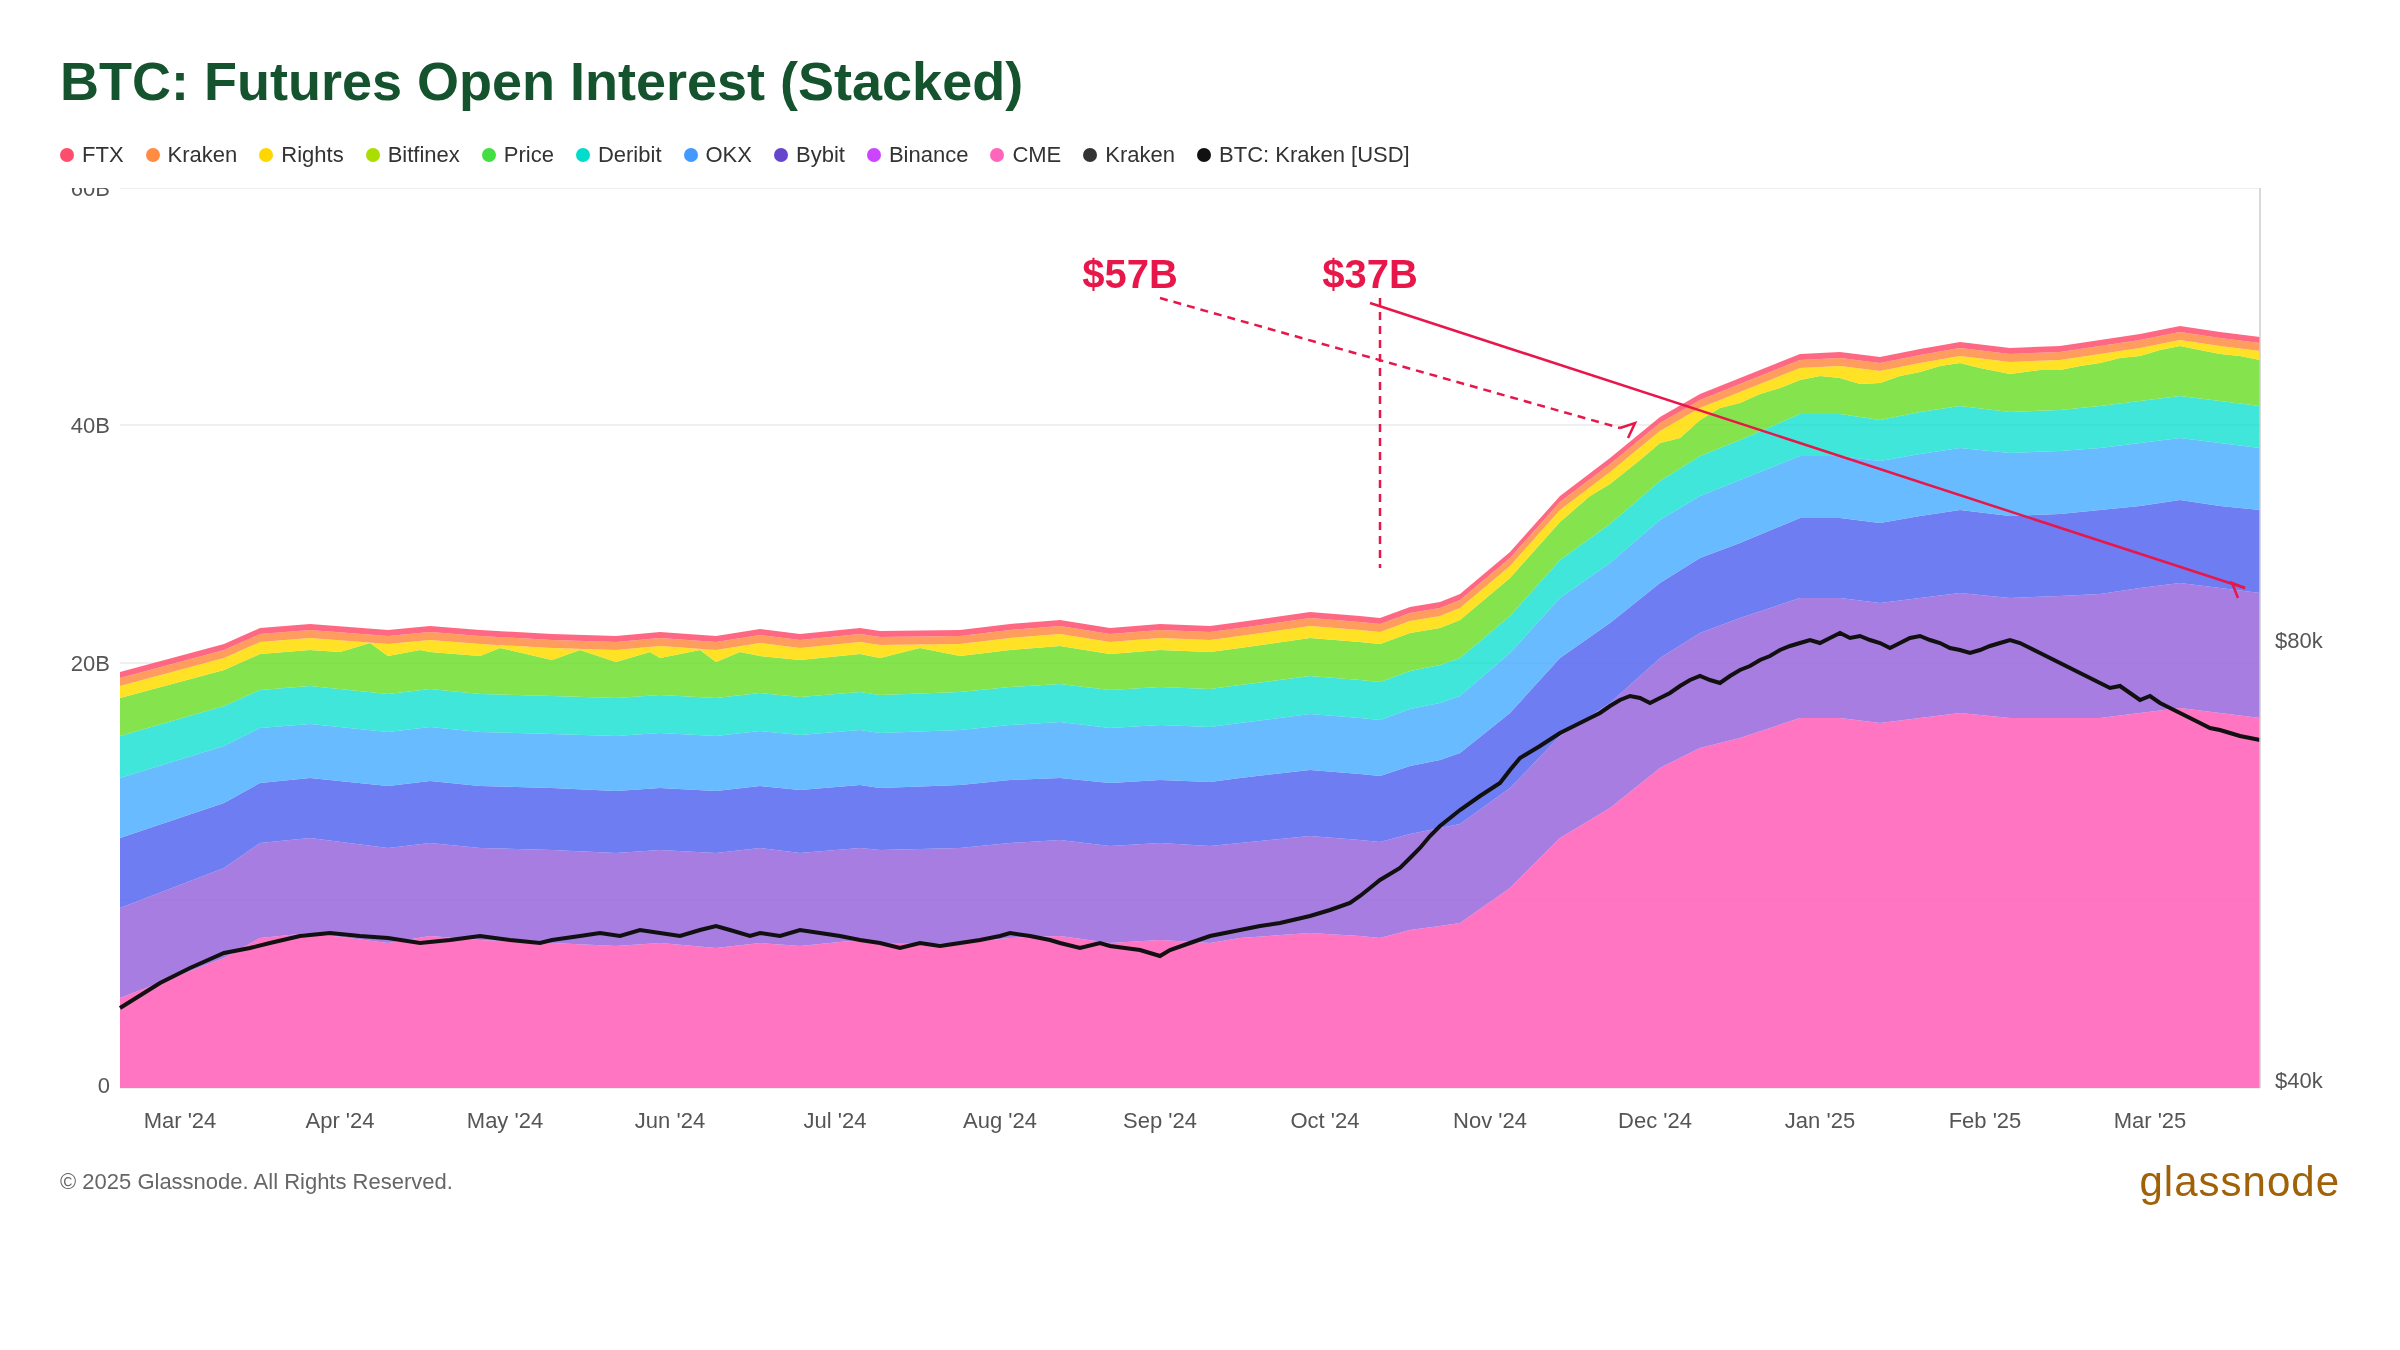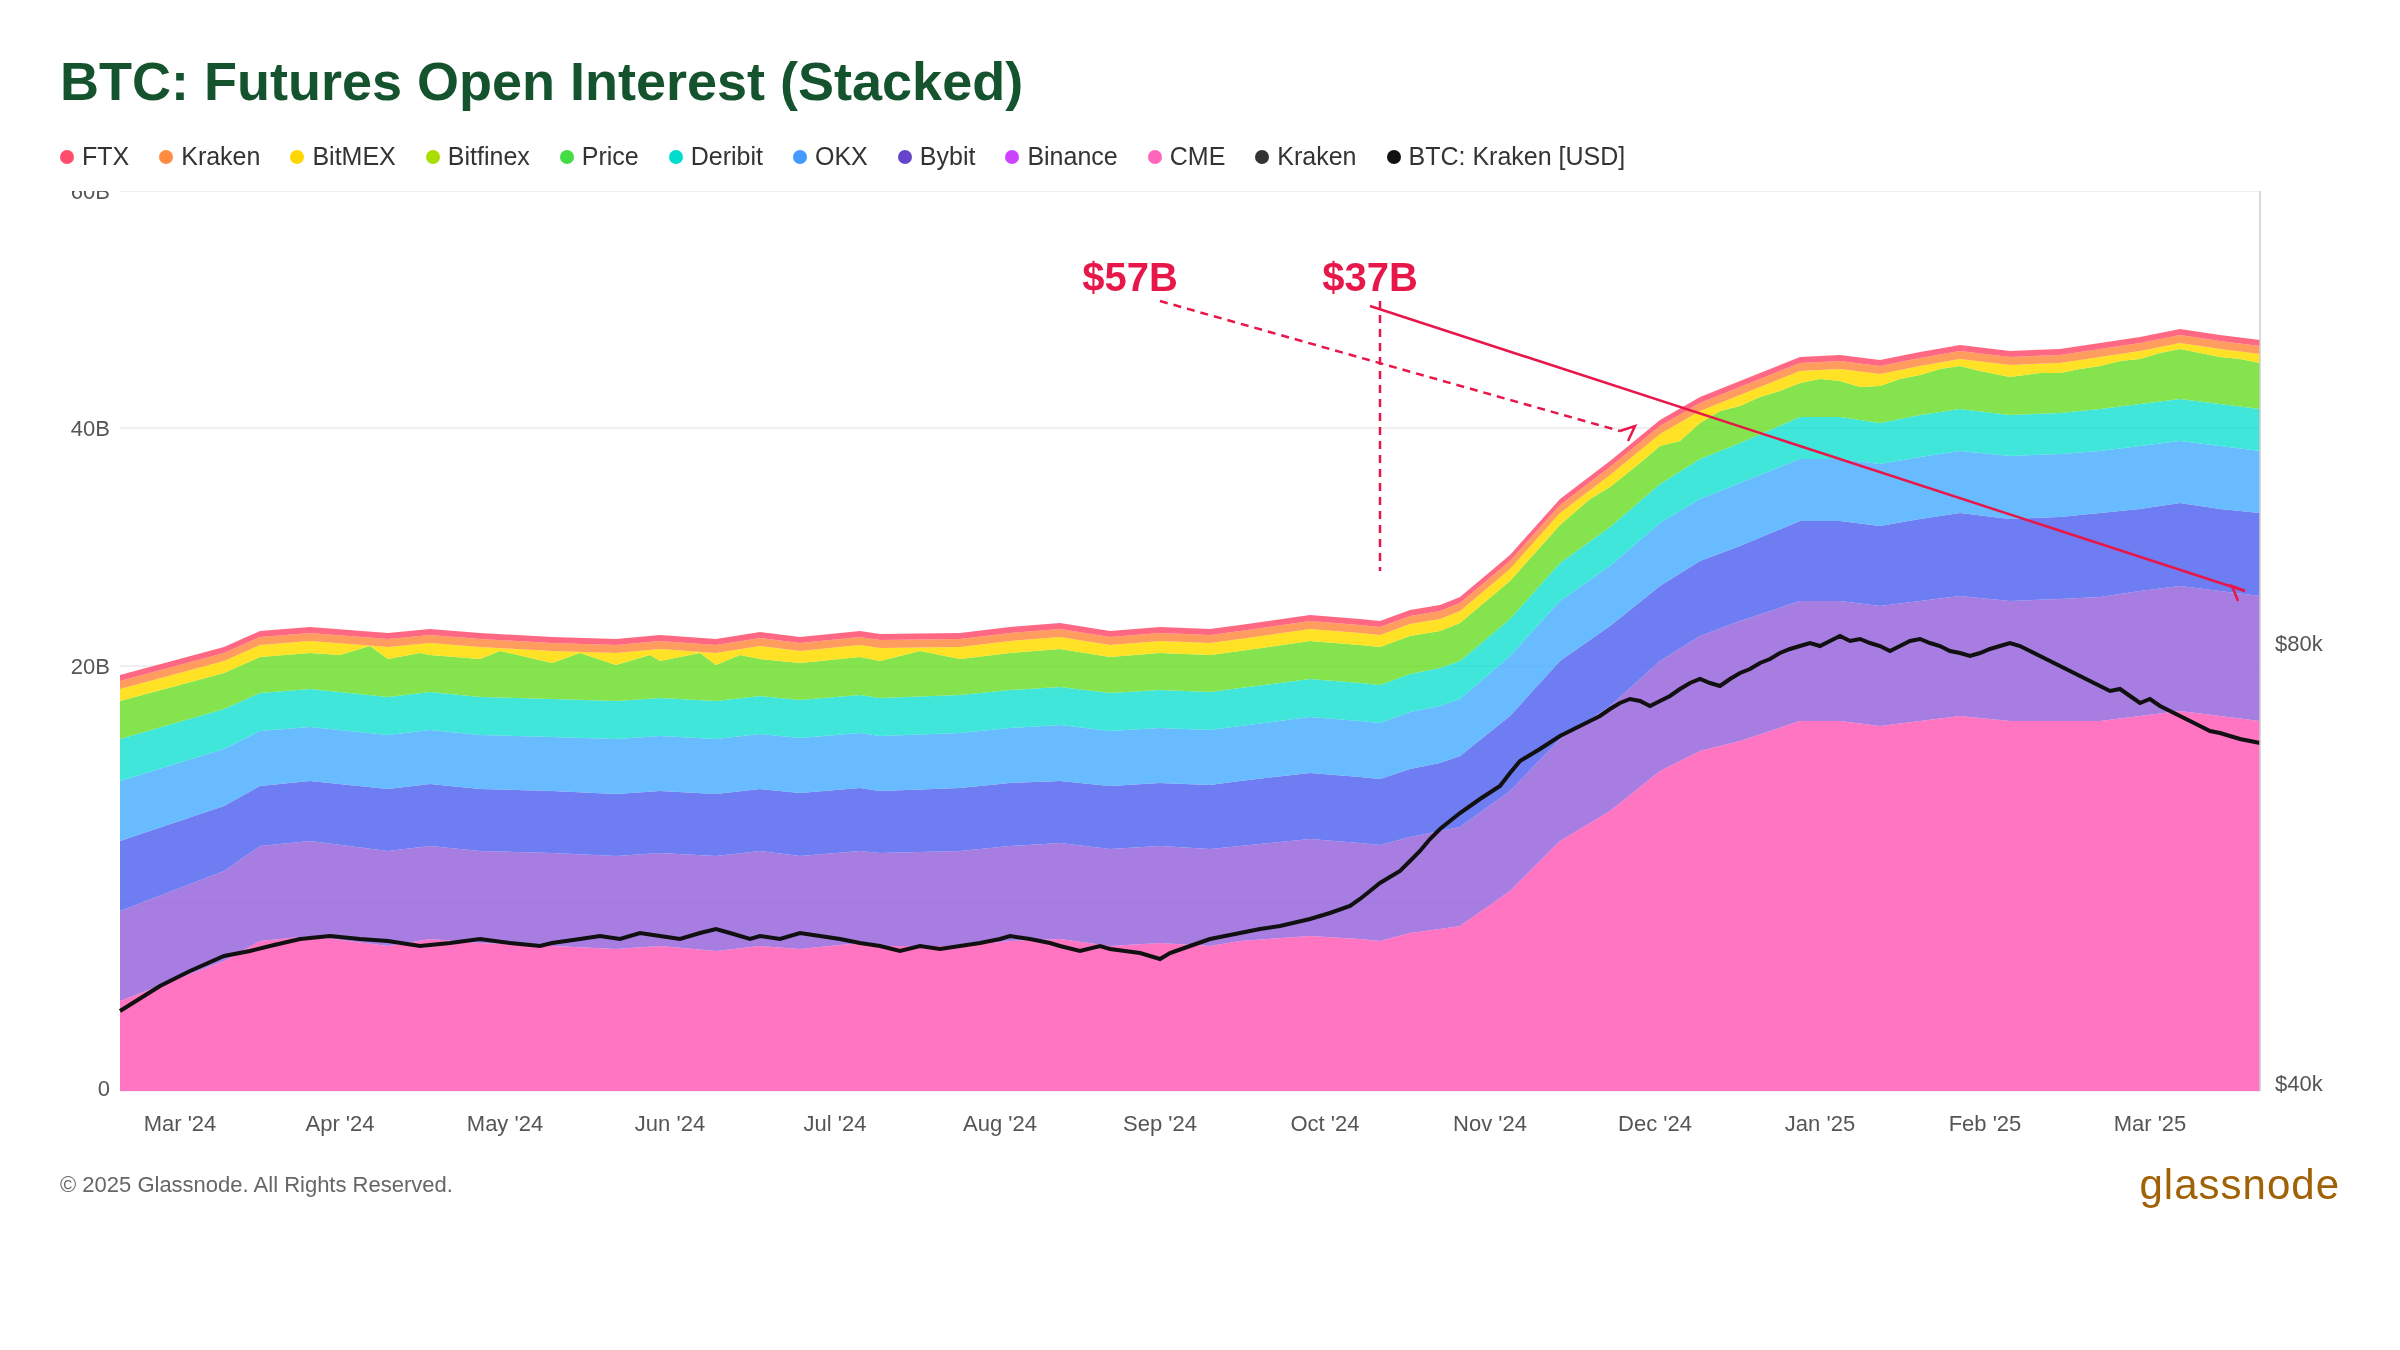--- a/index.html
+++ b/index.html
@@ -19,24 +19,24 @@
     }
     .title {
       font-size: 54px;
       font-weight: 700;
       color: #14532d;
       margin-bottom: 30px;
     }
     .legend {
       display: flex;
       flex-wrap: wrap;
-      gap: 30px;
+      gap: 22px;
       align-items: center;
       margin-bottom: 20px;
-      font-size: 25px;
+      font-size: 22px;
       color: #333;
     }
     .legend-item {
       display: flex;
       align-items: center;
       gap: 8px;
     }
     .legend-dot {
       width: 14px;
       height: 14px;
@@ -79,21 +79,21 @@
   <div class="legend-item">
         <span class="legend-dot" style="background-color: rgb(255, 77, 109);"></span>
         <span>FTX</span>
       </div>
       <div class="legend-item">
         <span class="legend-dot" style="background-color: rgb(255, 140, 66);"></span>
         <span>Kraken</span>
       </div>
       <div class="legend-item">
         <span class="legend-dot" style="background-color: rgb(255, 215, 0);"></span>
-        <span>BitMEX</span>
+        <span>Rights</span>
       </div>
       <div class="legend-item">
         <span class="legend-dot" style="background-color: rgb(170, 221, 0);"></span>
         <span>Bitfinex</span>
       </div>
       <div class="legend-item">
         <span class="legend-dot" style="background-color: rgb(68, 221, 68);"></span>
         <span>Price</span>
       </div>
       <div class="legend-item">

